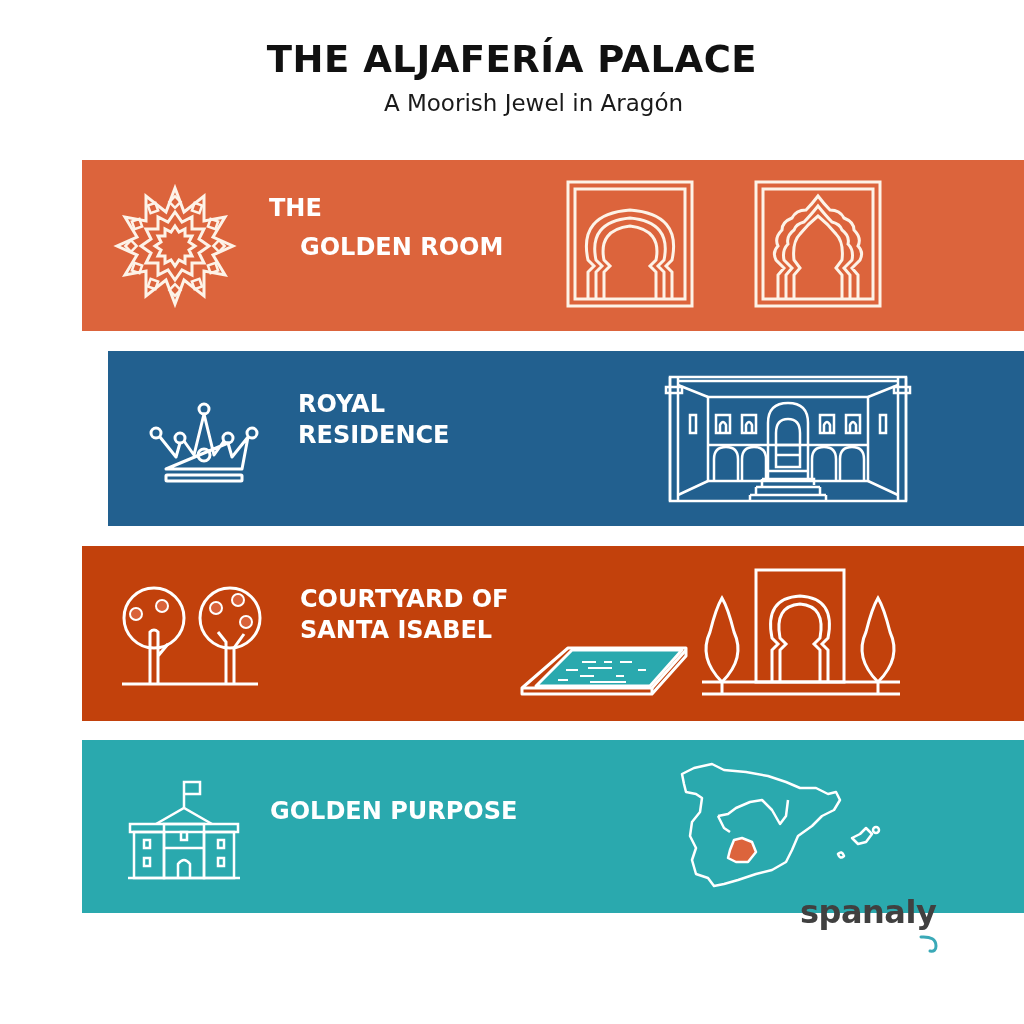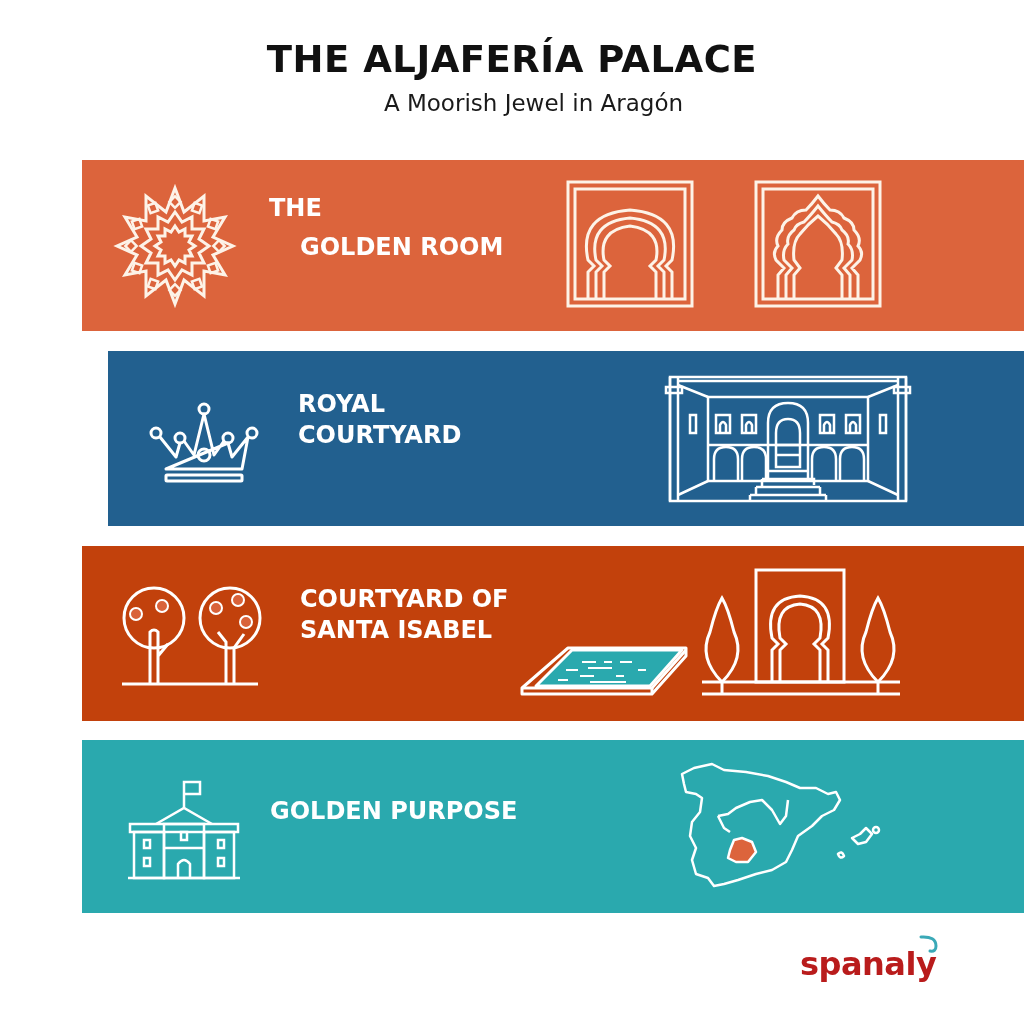--- a/index.html
+++ b/index.html
@@ -23,22 +23,22 @@
       font-weight: bold; font-size: 24px; line-height: 31px; white-space: nowrap;
     }
     .banner-label span { display: block; }
 
     #b1 { top: 160px; height: 171px; background: #dc643c; }
     #b2 { top: 351px; height: 175px; background: #22608f; margin-left: 26px; }
     #b3 { top: 546px; height: 175px; background: #c2410c; }
     #b4 { top: 740px; height: 173px; background: #2aa9ae; }
 
     .logo {
-      position: absolute; left: 800px; top: 945px;
-      font-family: "DejaVu Sans", sans-serif; font-weight: bold; font-size: 32px; color: #b91c1c;
+      position: absolute; left: 800px; top: 893px;
+      font-family: "DejaVu Sans", sans-serif; font-weight: bold; font-size: 32px; color: #404040;
       letter-spacing: -0.5px;
     }
     .logo-swirl { position: absolute; left: 918px; top: 934px; }
   </style>
 </head>
 <body>
 
 <div class="title">THE ALJAFERÍA PALACE</div>
 <div class="subtitle">A Moorish Jewel in Aragón</div>
 
@@ -96,21 +96,21 @@
     <circle cx="104" cy="32" r="5"></circle>
     <circle cx="32" cy="37" r="5"></circle>
     <circle cx="80" cy="37" r="5"></circle>
     <circle cx="56" cy="54" r="6"></circle>
     <path d="M12,36 L28,56 L32,42 M36,40 L46,54 L56,13 L66,54 L76,40 M80,42 L84,56 L100,36 L94,68 L18,68 Z"></path>
     <rect x="18" y="74" width="76" height="6" rx="1"></rect>
   </svg>
 
   <div class="banner-label" style="left:190px; top:38px;">
     <span>ROYAL</span>
-    <span>COURTYARD</span>
+    <span>RESIDENCE</span>
   </div>
 
   <svg style="left:556px; top:24px;" width="248" height="128" viewBox="0 0 248 128" fill="none" stroke="#ffffff" stroke-width="2.5">
 
     <rect x="6" y="2" width="236" height="124"></rect>
 
     <path d="M6,2 L6,126 M14,2 L14,126 M234,2 L234,126 M242,2 L242,126"></path>
     <rect x="2" y="12" width="16" height="6"></rect>
     <rect x="230" y="12" width="16" height="6"></rect>
 

